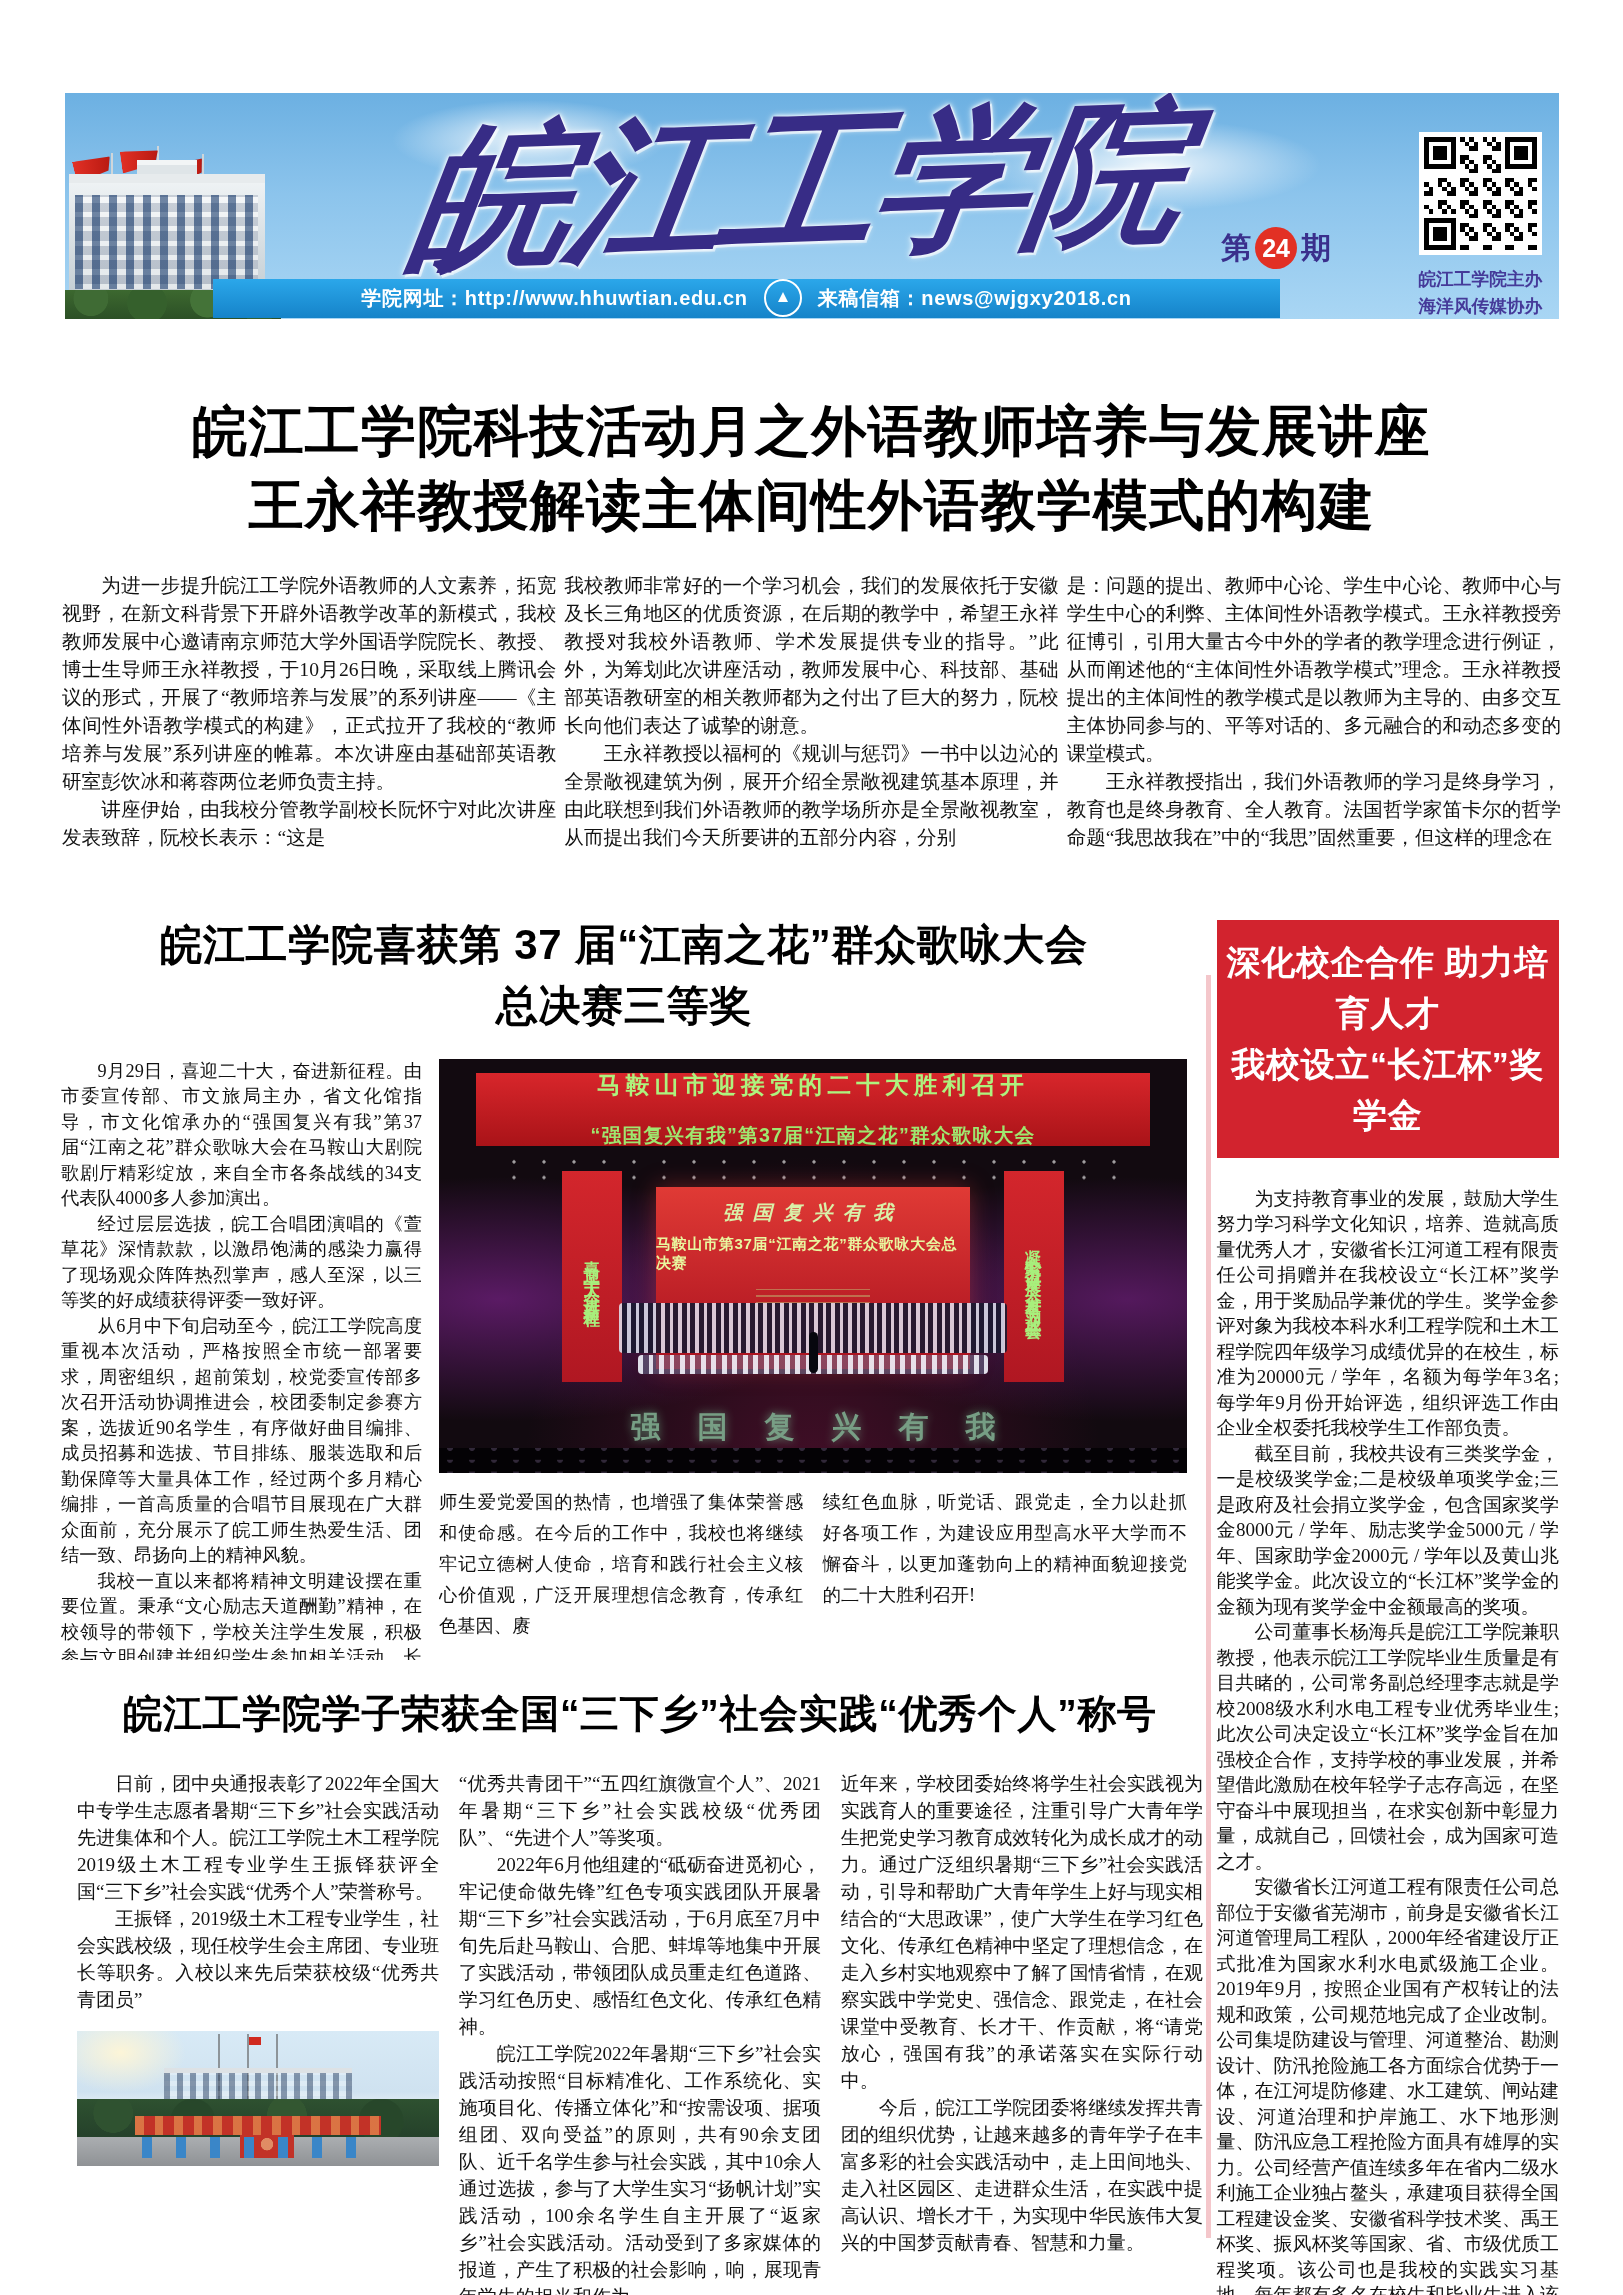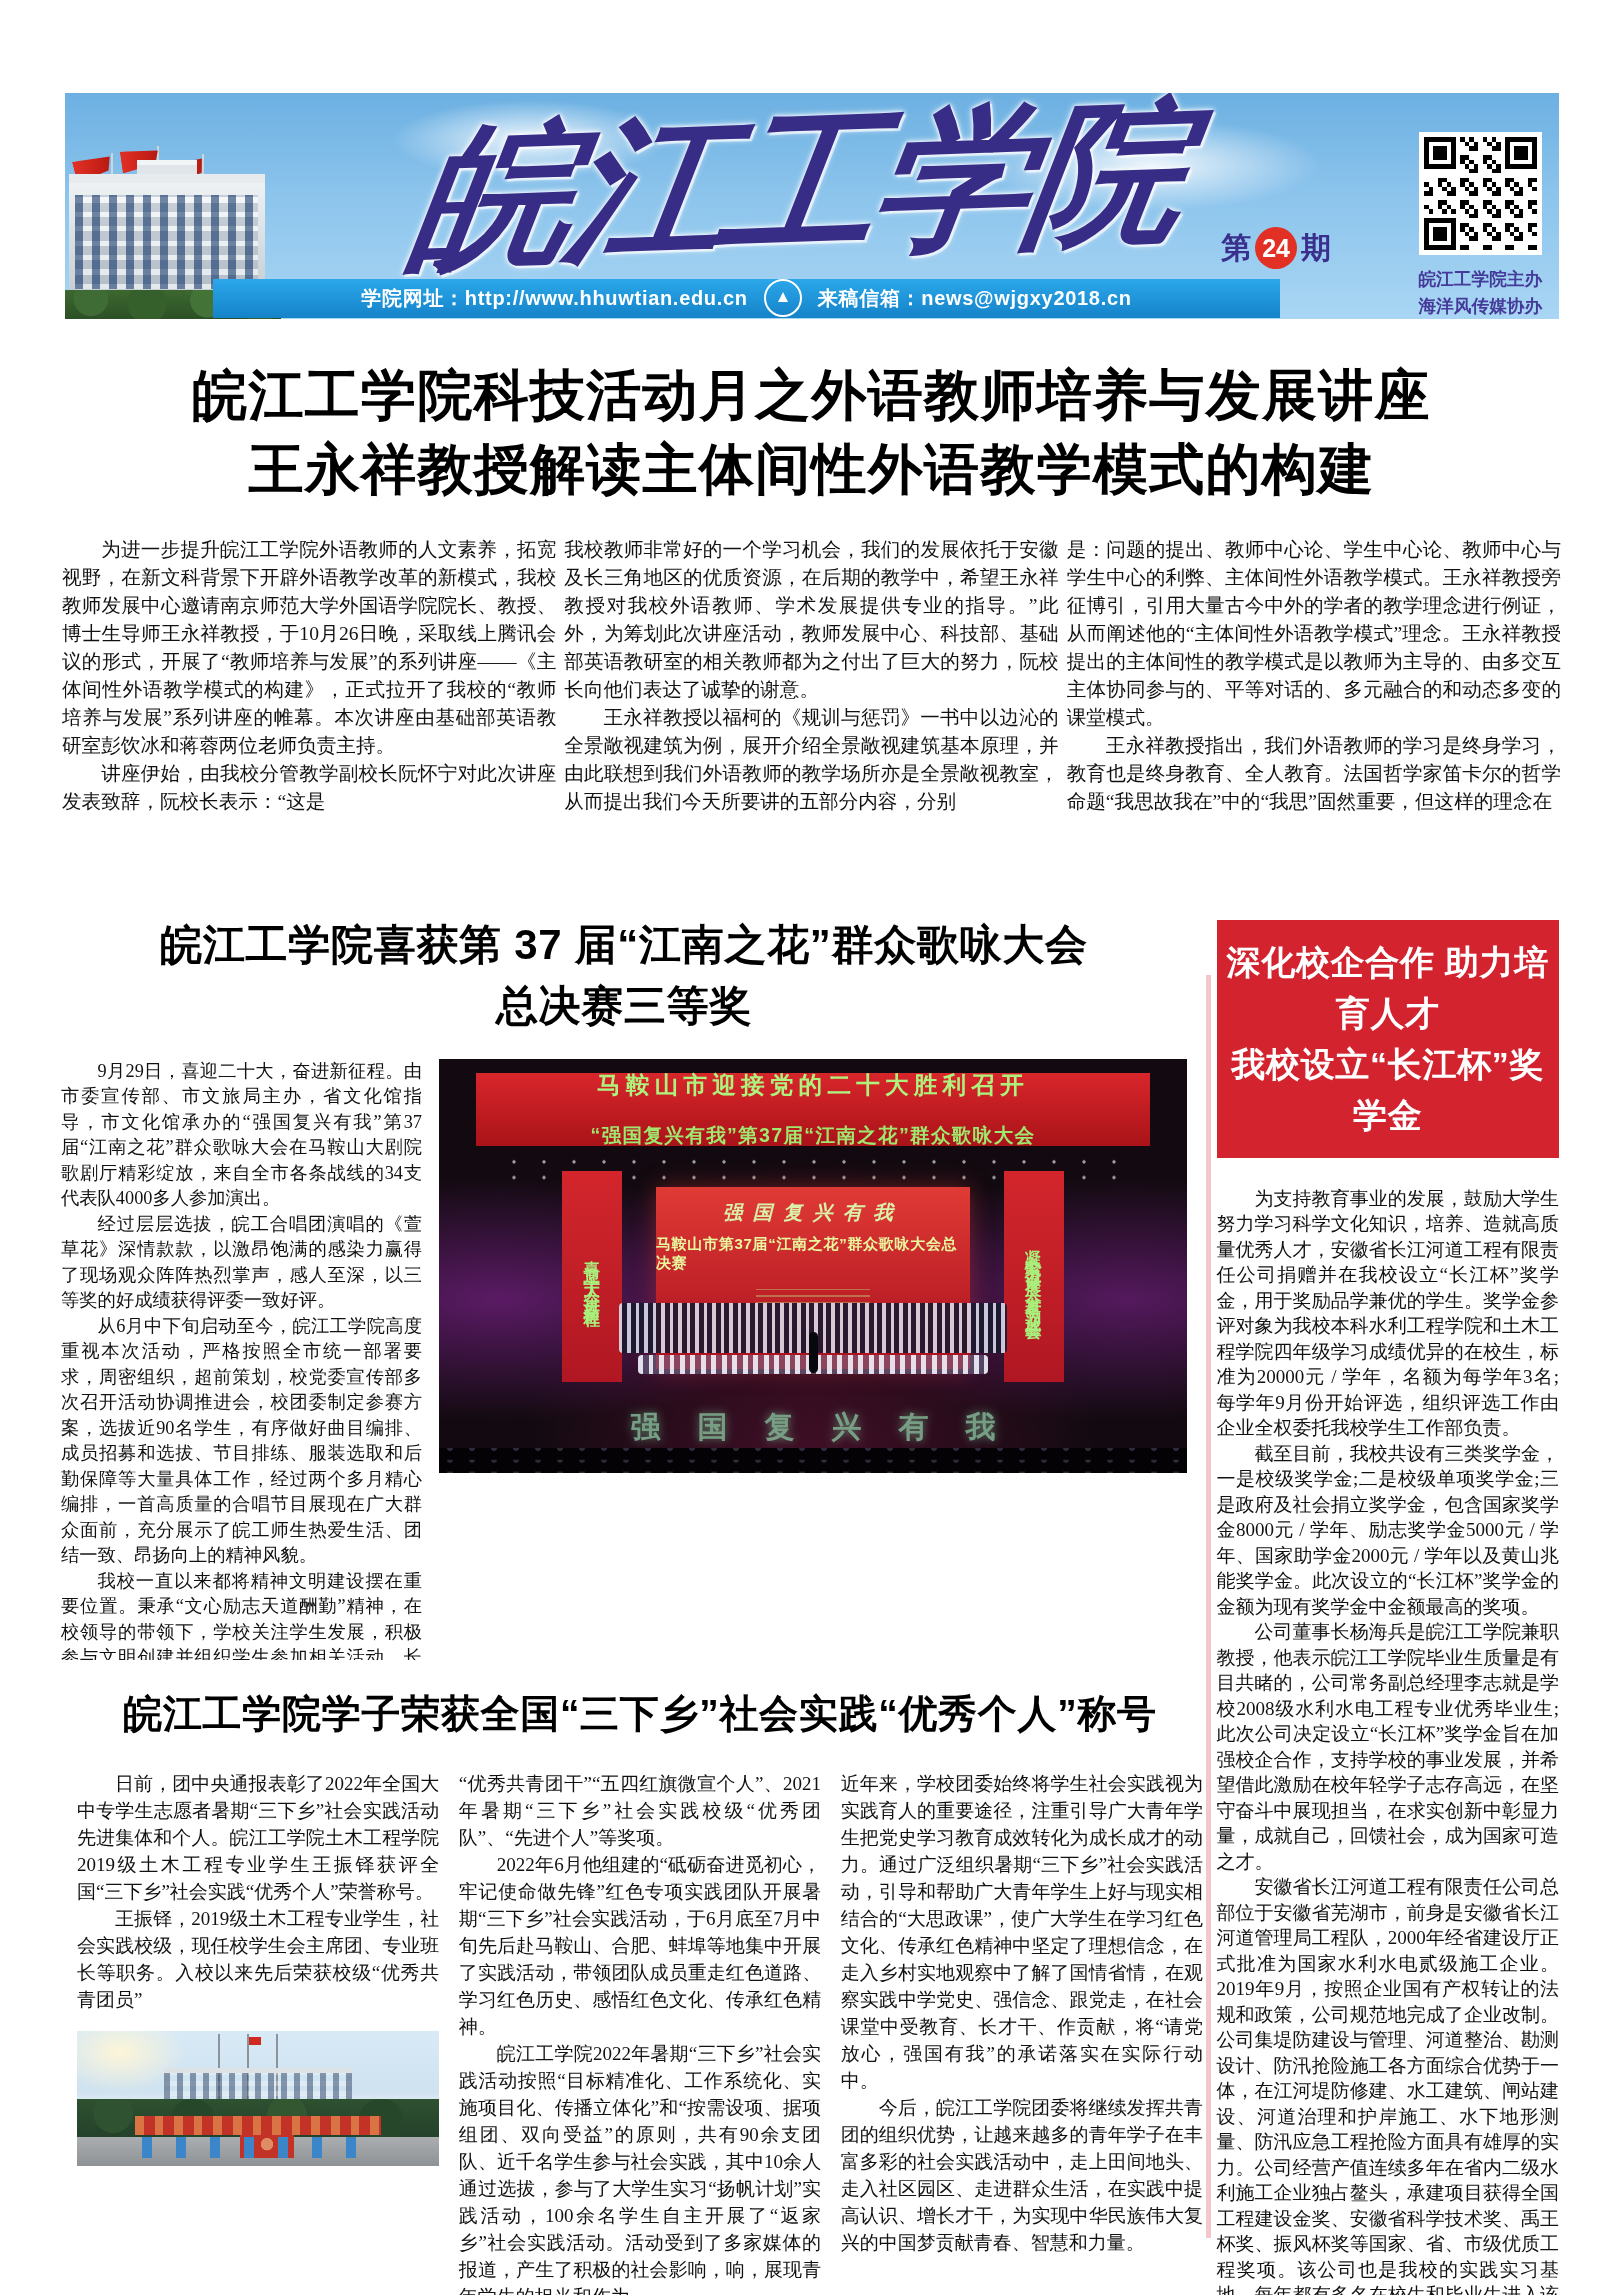--- a/index.html
+++ b/index.html
@@ -44,21 +44,21 @@
               font-family:"Liberation Sans",sans-serif;}
   .hd-bar{position:absolute;left:148px;bottom:1.3px;width:1067px;height:39px;
           background:linear-gradient(#2ba7ea,#1583c9);display:flex;align-items:center;justify-content:center;gap:16px;}
   .hd-bar-text{color:#fff;font-size:20px;font-weight:700;letter-spacing:0.7px;font-family:"Liberation Sans",sans-serif;}
   .emblem{width:34px;height:34px;border-radius:50%;border:2px solid #fff;display:flex;flex-direction:column;
           align-items:center;justify-content:center;color:#fff;font-size:9.2px;line-height:1;}
   .emblem .tri{width:0;height:0;border-left:5.9px solid transparent;border-right:5.9px solid transparent;border-bottom:10.5px solid #fff;margin-bottom:2px;}
 
   
   .article1{position:absolute;left:62px;top:359px;width:1499px;}
-  .a1-headline{font-size:55px;line-height:1.34;letter-spacing:1.3px;}
+  .a1-headline{font-size:55px;line-height:1.34;letter-spacing:1.3px;margin-top:36px;}
   .a1-cols{margin-top:30px;display:flex;gap:8px;height:370px;overflow:hidden;font-size:19.6px;line-height:28px;}
   .a1-cols .col{flex:1;}
 
   
   .article2{position:absolute;left:61px;top:915px;width:1126px;}
   .a2-headline{font-size:42px;line-height:1.45;letter-spacing:0.7px;}
   .a2-grid{margin-top:22px;display:flex;gap:17px;}
   .a2-left{width:361px;height:601px;overflow:hidden;font-size:18.3px;line-height:25.5px;}
   .a2-right{flex:1;}
   .a2-below{display:flex;gap:19.6px;margin-top:14.4px;height:165px;overflow:hidden;font-size:18.3px;line-height:31px;}
@@ -393,20 +393,28 @@
             <div class="vt">
               <span>凝心聚力谋发展</span>
               <span>奋发有为迎盛会</span>
             </div>
           </div>
           <div class="sp-choir"></div>
           <div class="sp-conductor"></div>
           <div class="sp-floor-text">强国复兴有我</div>
           <div class="sp-audience"></div>
         </div>
+        <div class="a2-below">
+          <div class="bcol">
+            <p class="cont">师生爱党爱国的热情，也增强了集体荣誉感和使命感。在今后的工作中，我校也将继续牢记立德树人使命，培育和践行社会主义核心价值观，广泛开展理想信念教育，传承红色基因、赓</p>
+          </div>
+          <div class="bcol">
+            <p class="cont">续红色血脉，听党话、跟党走，全力以赴抓好各项工作，为建设应用型高水平大学而不懈奋斗，以更加蓬勃向上的精神面貌迎接党的二十大胜利召开!</p>
+          </div>
+        </div>
       </div>
     </div>
   </div>
 
   <div class="sidebar">
     <div class="sb-head">
       <div>深化校企合作 助力培育人才</div>
       <div>我校设立“长江杯”奖学金</div>
     </div>
     <div class="sb-body">

